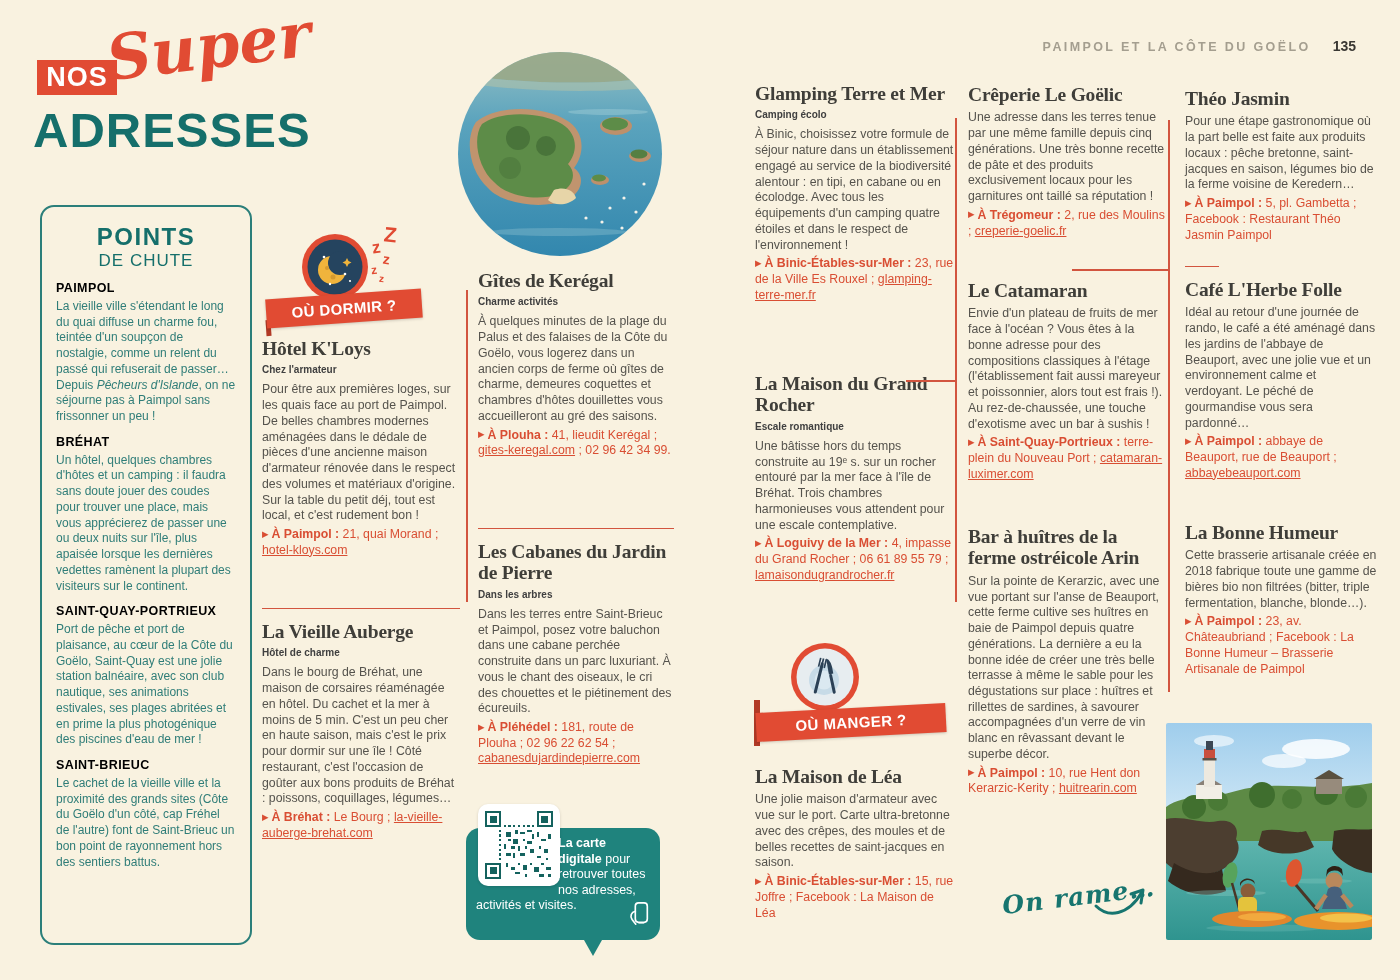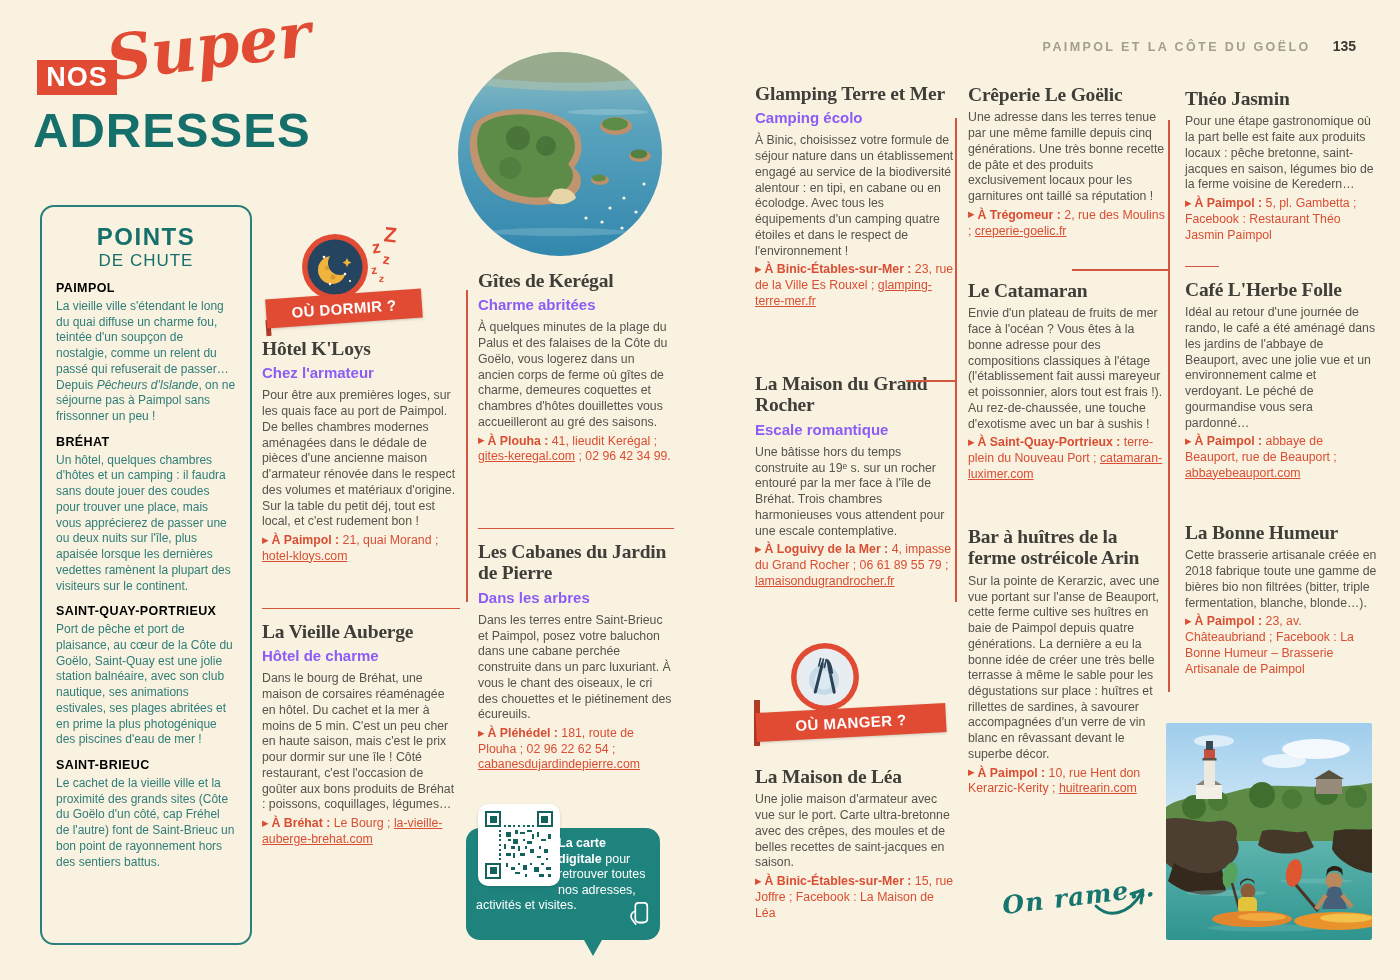--- a/index.html
+++ b/index.html
@@ -22,21 +22,21 @@
   .points-title{text-align:center;color:#156f6b;margin:4px 0 10px;}
   .pt1{font-size:24px;font-weight:800;letter-spacing:1.5px;display:block;}
   .pt2{font-size:17px;font-weight:400;letter-spacing:1px;display:block;}
   .region{margin-bottom:10px;}
   .region h4{margin:0 0 4px;font-size:12.5px;font-weight:800;color:#000000;letter-spacing:.4px;}
   .region p{margin:0;font-size:12px;line-height:1.31;color:#2f7d78;font-weight:500;}
   
   .listing-block{position:absolute;}
   .l-title{margin:0 0 5px;font-family:"Liberation Serif","DejaVu Serif",serif;font-size:19.5px;line-height:1.1;
            font-weight:700;color:#3f3e39;letter-spacing:-.2px;}
-  .l-subtitle{margin:0 0 7px;font-size:15px;font-weight:700;color:#8b5cf6;}
+  .l-subtitle{margin:0 0 7px;font-size:10px;font-weight:700;color:#404040;}
   .l-body{margin:0 0 3px;font-size:12.3px;line-height:1.28;color:#55534d;}
   .l-address{margin:0;font-size:12.3px;line-height:1.28;color:#d94e33;}
   .arr{font-size:8.5px;margin-right:3px;vertical-align:1.5px;}
   .seg-bold{font-weight:700;}
   .seg-italic{font-style:italic;}
   .seg-link{text-decoration:underline;cursor:pointer;}
   .divider{border-top:1.5px solid #d2553f;margin:0 0 12px;}
   .divider.short{width:34px;}
   .rule-v{position:absolute;width:1.5px;background:#d2553f;}
   .rule-h{position:absolute;height:1.5px;background:#d2553f;}
@@ -171,21 +171,21 @@
     </section>
   <section class="listing-block" style="left:262px;top:608px;width:198px;">
       <div class="divider"></div>
       <h3 class="l-title">La Vieille Auberge</h3>
       <div class="l-subtitle">Hôtel de charme</div>
       <p class="l-body">Dans le bourg de Bréhat, une maison de corsaires réaménagée en hôtel. Du cachet et la mer à moins de 5 min. C'est un peu cher en haute saison, mais c'est le prix pour dormir sur une île ! Côté restaurant, c'est l'occasion de goûter aux bons produits de Bréhat : poissons, coquillages, légumes…</p>
       <p class="l-address"><span class="arr">▶</span><span class="seg seg-bold">À Bréhat :</span><span class="seg seg-plain"> Le Bourg ; </span><span class="seg seg-link">la-vieille-auberge-brehat.com</span></p>
     </section>
   <section class="listing-block" style="left:478px;top:270px;width:196px;">
       <h3 class="l-title">Gîtes de Kerégal</h3>
-      <div class="l-subtitle">Charme abritées</div>
+      <div class="l-subtitle">Charme activités</div>
       <p class="l-body">À quelques minutes de la plage du Palus et des falaises de la Côte du Goëlo, vous logerez dans un ancien corps de ferme où gîtes de charme, demeures coquettes et chambres d'hôtes douillettes vous accueilleront au gré des saisons.</p>
       <p class="l-address"><span class="arr">▶</span><span class="seg seg-bold">À Plouha :</span><span class="seg seg-plain"> 41, lieudit Kerégal ; </span><span class="seg seg-link">gites-keregal.com</span><span class="seg seg-plain"> ; 02 96 42 34 99.</span></p>
     </section>
   <section class="listing-block" style="left:478px;top:528px;width:196px;">
       <div class="divider"></div>
       <h3 class="l-title">Les Cabanes du Jardin de Pierre</h3>
       <div class="l-subtitle">Dans les arbres</div>
       <p class="l-body">Dans les terres entre Saint-Brieuc et Paimpol, posez votre baluchon dans une cabane perchée construite dans un parc luxuriant. À vous le chant des oiseaux, le cri des chouettes et le piétinement des écureuils.</p>
       <p class="l-address"><span class="arr">▶</span><span class="seg seg-bold">À Pléhédel :</span><span class="seg seg-plain"> 181, route de Plouha ; 02 96 22 62 54 ; </span><span class="seg seg-link">cabanesdujardindepierre.com</span></p>
     </section>

